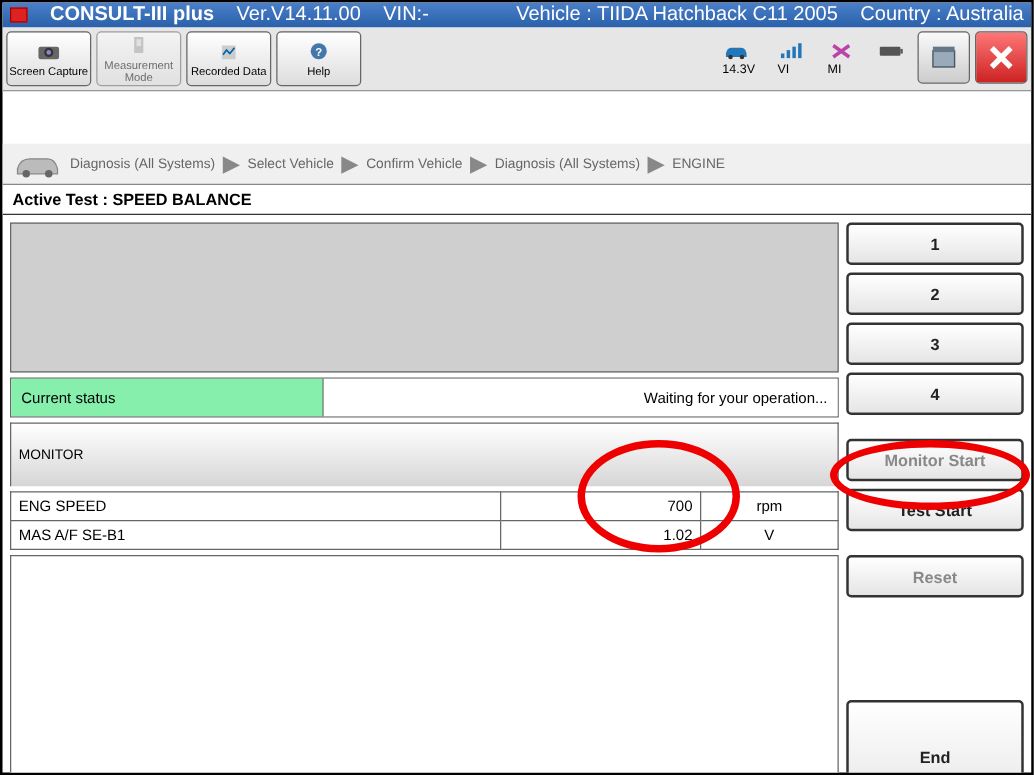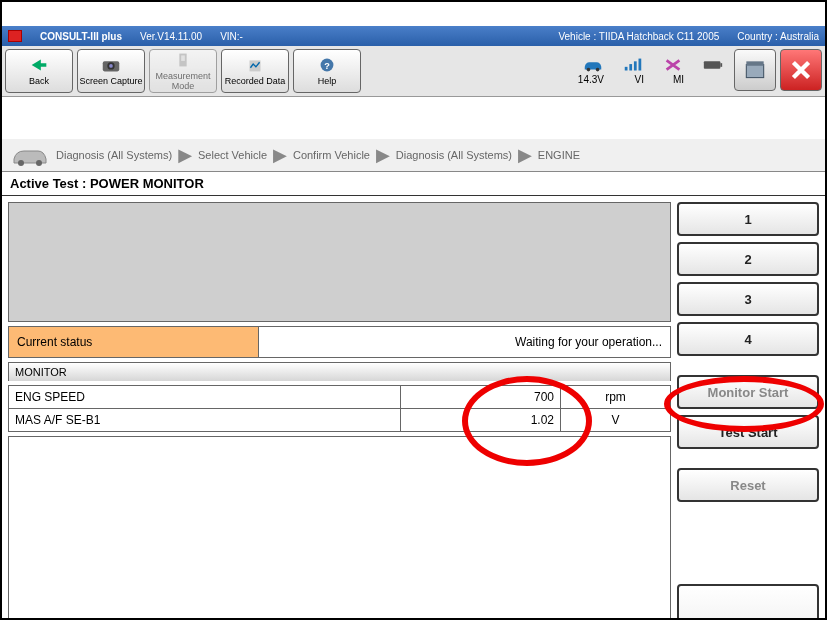--- a/index.html
+++ b/index.html
@@ -8,27 +8,26 @@
   font-size: 12px;
   background: #fff;
   width: 827px;
   height: 620px;
   overflow: hidden;
   border: 2px solid #000;
 }
 .title-bar {
   background: linear-gradient(#4a7fc9, #2a5fa9);
   color: #fff;
-  font-size: 10px;
+  font-size: 16px;
   padding: 2px 6px;
   display: flex;
   align-items: center;
   gap: 18px;
   height: 20px;
-  margin-top: 24px;
 }
 .title-bar .tb-icon-red { width: 14px; height: 12px; background: #d22; display: inline-block; border: 1px solid #a00; }
 .title-bar .tb-title { font-weight: bold; }
 .title-bar .spacer { flex: 1; }
 .toolbar {
   display: flex;
   gap: 4px;
   padding: 3px;
   background: #e6e6e6;
   border-bottom: 1px solid #999;
@@ -50,21 +49,21 @@
 .toolbar .tbutton .ticon { width: 22px; height: 18px; margin-bottom: 2px; }
 .toolbar .tbutton.disabled { opacity: 0.55; filter: grayscale(60%); }
 .toolbar .status-zone {
   flex: 1;
   display: flex;
   align-items: center;
   justify-content: flex-end;
   gap: 18px;
   padding-right: 6px;
 }
-.status-zone .s-item { display: flex; flex-direction: column; align-items: flex-end; font-size: 10px; }
+.status-zone .s-item { display: flex; flex-direction: column; align-items: flex-start; font-size: 10px; }
 .status-zone .s-icon { width: 22px; height: 14px; margin-bottom: 2px; }
 .toolbar .big-btn {
   width: 42px; height: 42px;
   background: linear-gradient(#fafafa,#ccc);
   border: 1px solid #666;
   border-radius: 4px;
   display: flex; align-items: center; justify-content: center;
 }
 .toolbar .big-btn svg { width: 26px; height: 26px; }
 .breadcrumb {
@@ -105,34 +104,34 @@
   background: #cfcfcf;
   border: 1px solid #666;
 }
 .status-row {
   display: flex;
   border: 1px solid #666;
 }
 .status-row .lbl {
   width: 250px;
   padding: 8px;
-  background: #fdba74;
+  background: #86efac;
   border-right: 1px solid #666;
 }
 .status-row .val {
   flex: 1;
   padding: 8px;
   text-align: right;
   background: #fff;
 }
 .monitor-header {
   border: 1px solid #666;
   border-bottom: none;
   background: linear-gradient(#fff,#d6d6d6);
-  padding: 3px 6px;
+  padding: 19px 6px;
   font-size: 11px;
   font-weight: normal;
 }
 .monitor-table {
   border: 1px solid #666;
   border-collapse: collapse;
   width: 100%;
   background: #fff;
 }
 .monitor-table td {
@@ -188,26 +187,20 @@
   <span>Ver.V14.11.00</span>
   <span>VIN:-</span>
   <span class="spacer"></span>
   <span>Vehicle : TIIDA Hatchback C11 2005</span>
   <span>Country : Australia</span>
 </div>
 
 <div class="toolbar">
   <div class="tbutton">
     <svg class="ticon" viewBox="0 0 24 18">
-          <path d="M14 3 L4 9 L14 15 L14 11 L20 11 L20 7 L14 7 Z" fill="#0a6"></path>
-        </svg>
-    <span>Back</span>
-  </div>
-  <div class="tbutton">
-    <svg class="ticon" viewBox="0 0 24 18">
           <rect x="3" y="5" width="18" height="11" rx="2" fill="#666"></rect>
           <circle cx="12" cy="10" r="4" fill="#333"></circle>
           <circle cx="12" cy="10" r="2" fill="#88c"></circle>
         </svg>
     <span>Screen Capture</span>
   </div>
   <div class="tbutton disabled">
     <svg class="ticon" viewBox="0 0 24 18">
           <rect x="8" y="2" width="8" height="14" fill="#aaa"></rect>
           <rect x="10" y="4" width="4" height="6" fill="#ddd"></rect>
@@ -295,21 +288,21 @@
   <span class="bc-arrow">▶</span>
   <div class="bc-step">
         <span>Diagnosis (All Systems)</span>
       </div>
   <span class="bc-arrow">▶</span>
   <div class="bc-step">
         <span>ENGINE</span>
       </div>
 </div>
 
-<div class="test-title">Active Test : POWER MONITOR</div>
+<div class="test-title">Active Test : SPEED BALANCE</div>
 
 <div class="main-area">
   <div class="left-col">
     <div class="gray-box"></div>
 
     <div class="status-row">
       <div class="lbl">Current status</div>
       <div class="val">Waiting for your operation...</div>
     </div>
 

